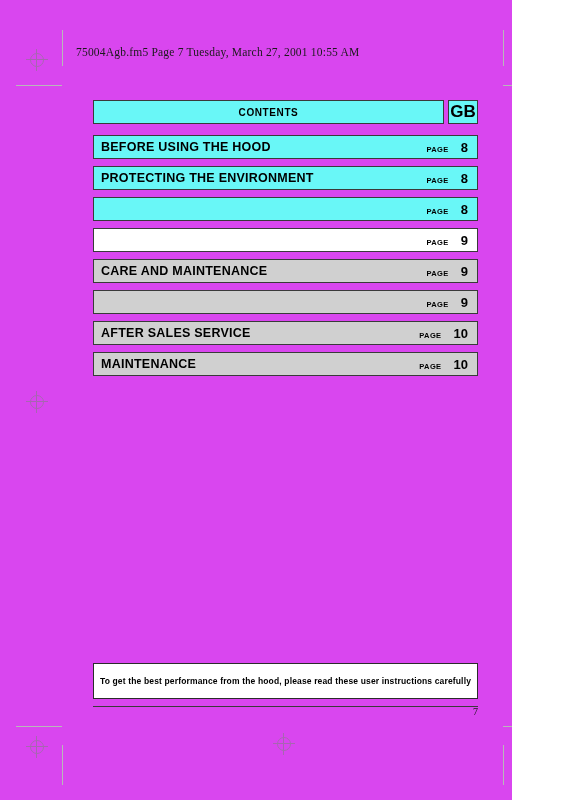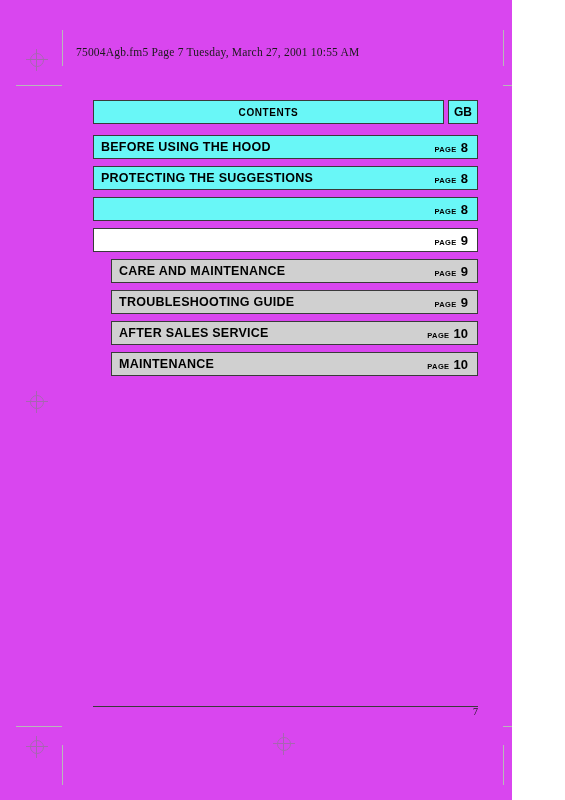--- a/index.html
+++ b/index.html
@@ -96,54 +96,54 @@
   }
   .lang-box {
     flex: 0 0 30px;
     background: #69f7f7;
     border: 1px solid #3a3a3a;
     display: flex;
     align-items: center;
     justify-content: center;
   }
   .lang-box span {
-    font-size: 12px;
+    font-size: 17px;
     font-weight: bold;
     color: #000;
   }
 
   .toc-row {
     position: relative;
     height: 24px;
     border: 1px solid #3a3a3a;
     margin-bottom: 7px;
     display: flex;
     align-items: center;
     padding: 0 7px 0 7px;
   }
   .toc-row.fill-cyan  { background: #69f7f7; }
   .toc-row.fill-pale  { background: #ffffff; }
-  .toc-row.fill-gray  { background: #d0d0d0; margin-left: 18px; }
+  .toc-row.fill-gray  { background: #d0d0d0; }
 
   .toc-label {
     font-size: 12.5px;
     font-weight: bold;
     color: #000;
     letter-spacing: 0.25px;
     white-space: nowrap;
   }
 
   .toc-pageref {
     position: absolute;
     right: 9px;
     top: 0;
     height: 100%;
     display: flex;
     align-items: baseline;
-    gap: 4px;
+    gap: 12px;
     line-height: 24px;
   }
   .toc-pageref .pg-word {
     font-size: 7.5px;
     font-weight: bold;
     color: #000;
     letter-spacing: 0.4px;
   }
   .toc-pageref .pg-num {
     font-size: 13px;
@@ -253,21 +253,21 @@
 
     <div class="toc-row fill-cyan">
       <span class="toc-label">BEFORE USING THE HOOD</span>
       <span class="toc-pageref">
         <span class="pg-word">PAGE</span>
         <span class="pg-num">8</span>
       </span>
     </div>
 
     <div class="toc-row fill-cyan">
-      <span class="toc-label">PROTECTING THE SUGGESTIONS</span>
+      <span class="toc-label">PROTECTING THE ENVIRONMENT</span>
       <span class="toc-pageref">
         <span class="pg-word">PAGE</span>
         <span class="pg-num">8</span>
       </span>
     </div>
 
     <div class="toc-row fill-cyan">
       <span class="toc-pageref">
         <span class="pg-word">PAGE</span>
         <span class="pg-num">8</span>
@@ -283,21 +283,20 @@
 
     <div class="toc-row fill-gray">
       <span class="toc-label">CARE AND MAINTENANCE</span>
       <span class="toc-pageref">
         <span class="pg-word">PAGE</span>
         <span class="pg-num">9</span>
       </span>
     </div>
 
     <div class="toc-row fill-gray">
-      <span class="toc-label">TROUBLESHOOTING GUIDE</span>
       <span class="toc-pageref">
         <span class="pg-word">PAGE</span>
         <span class="pg-num">9</span>
       </span>
     </div>
 
     <div class="toc-row fill-gray">
       <span class="toc-label">AFTER SALES SERVICE</span>
       <span class="toc-pageref">
         <span class="pg-word">PAGE</span>
@@ -308,18 +307,21 @@
     <div class="toc-row fill-gray">
       <span class="toc-label">MAINTENANCE</span>
       <span class="toc-pageref">
         <span class="pg-word">PAGE</span>
         <span class="pg-num">10</span>
       </span>
     </div>
 
   </div>
 
+  <div class="footer-note">
+    <span>To get the best performance from the hood, please read these user instructions carefully</span>
+  </div>
 
   <div class="footer-rule"></div>
 
   <div class="page-number">7</div>
 
 </div>
 
 </body></html>

